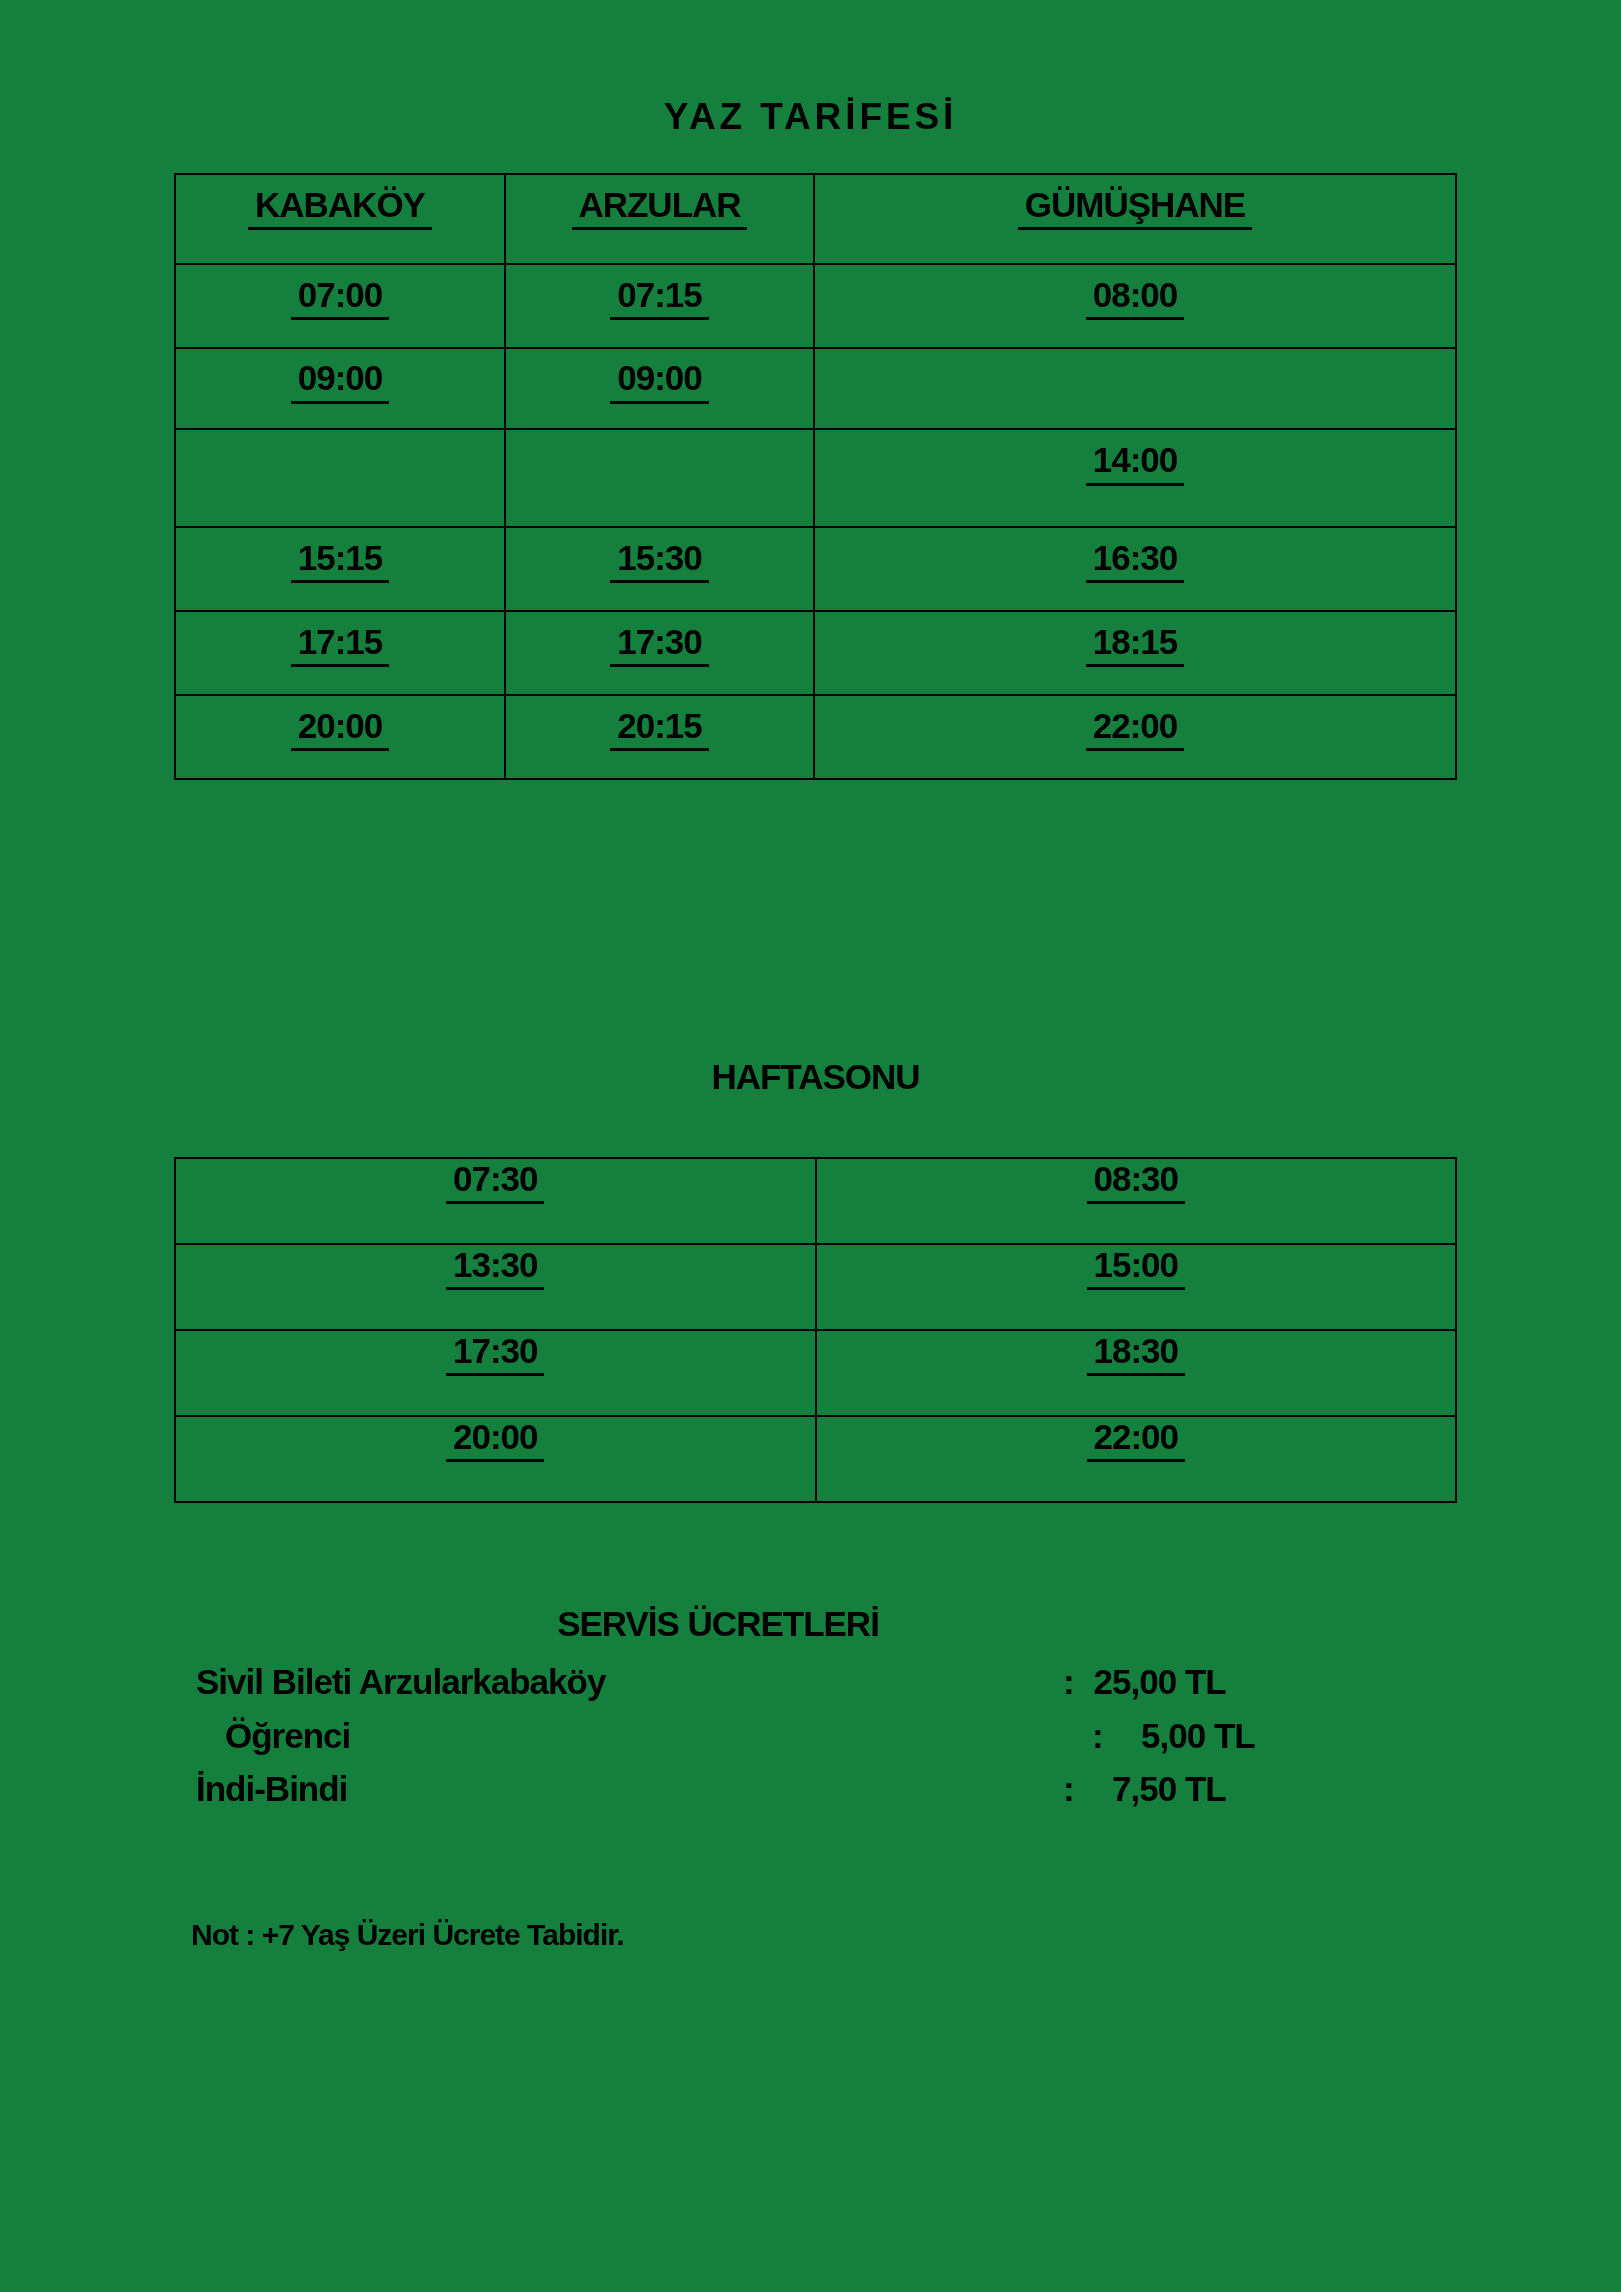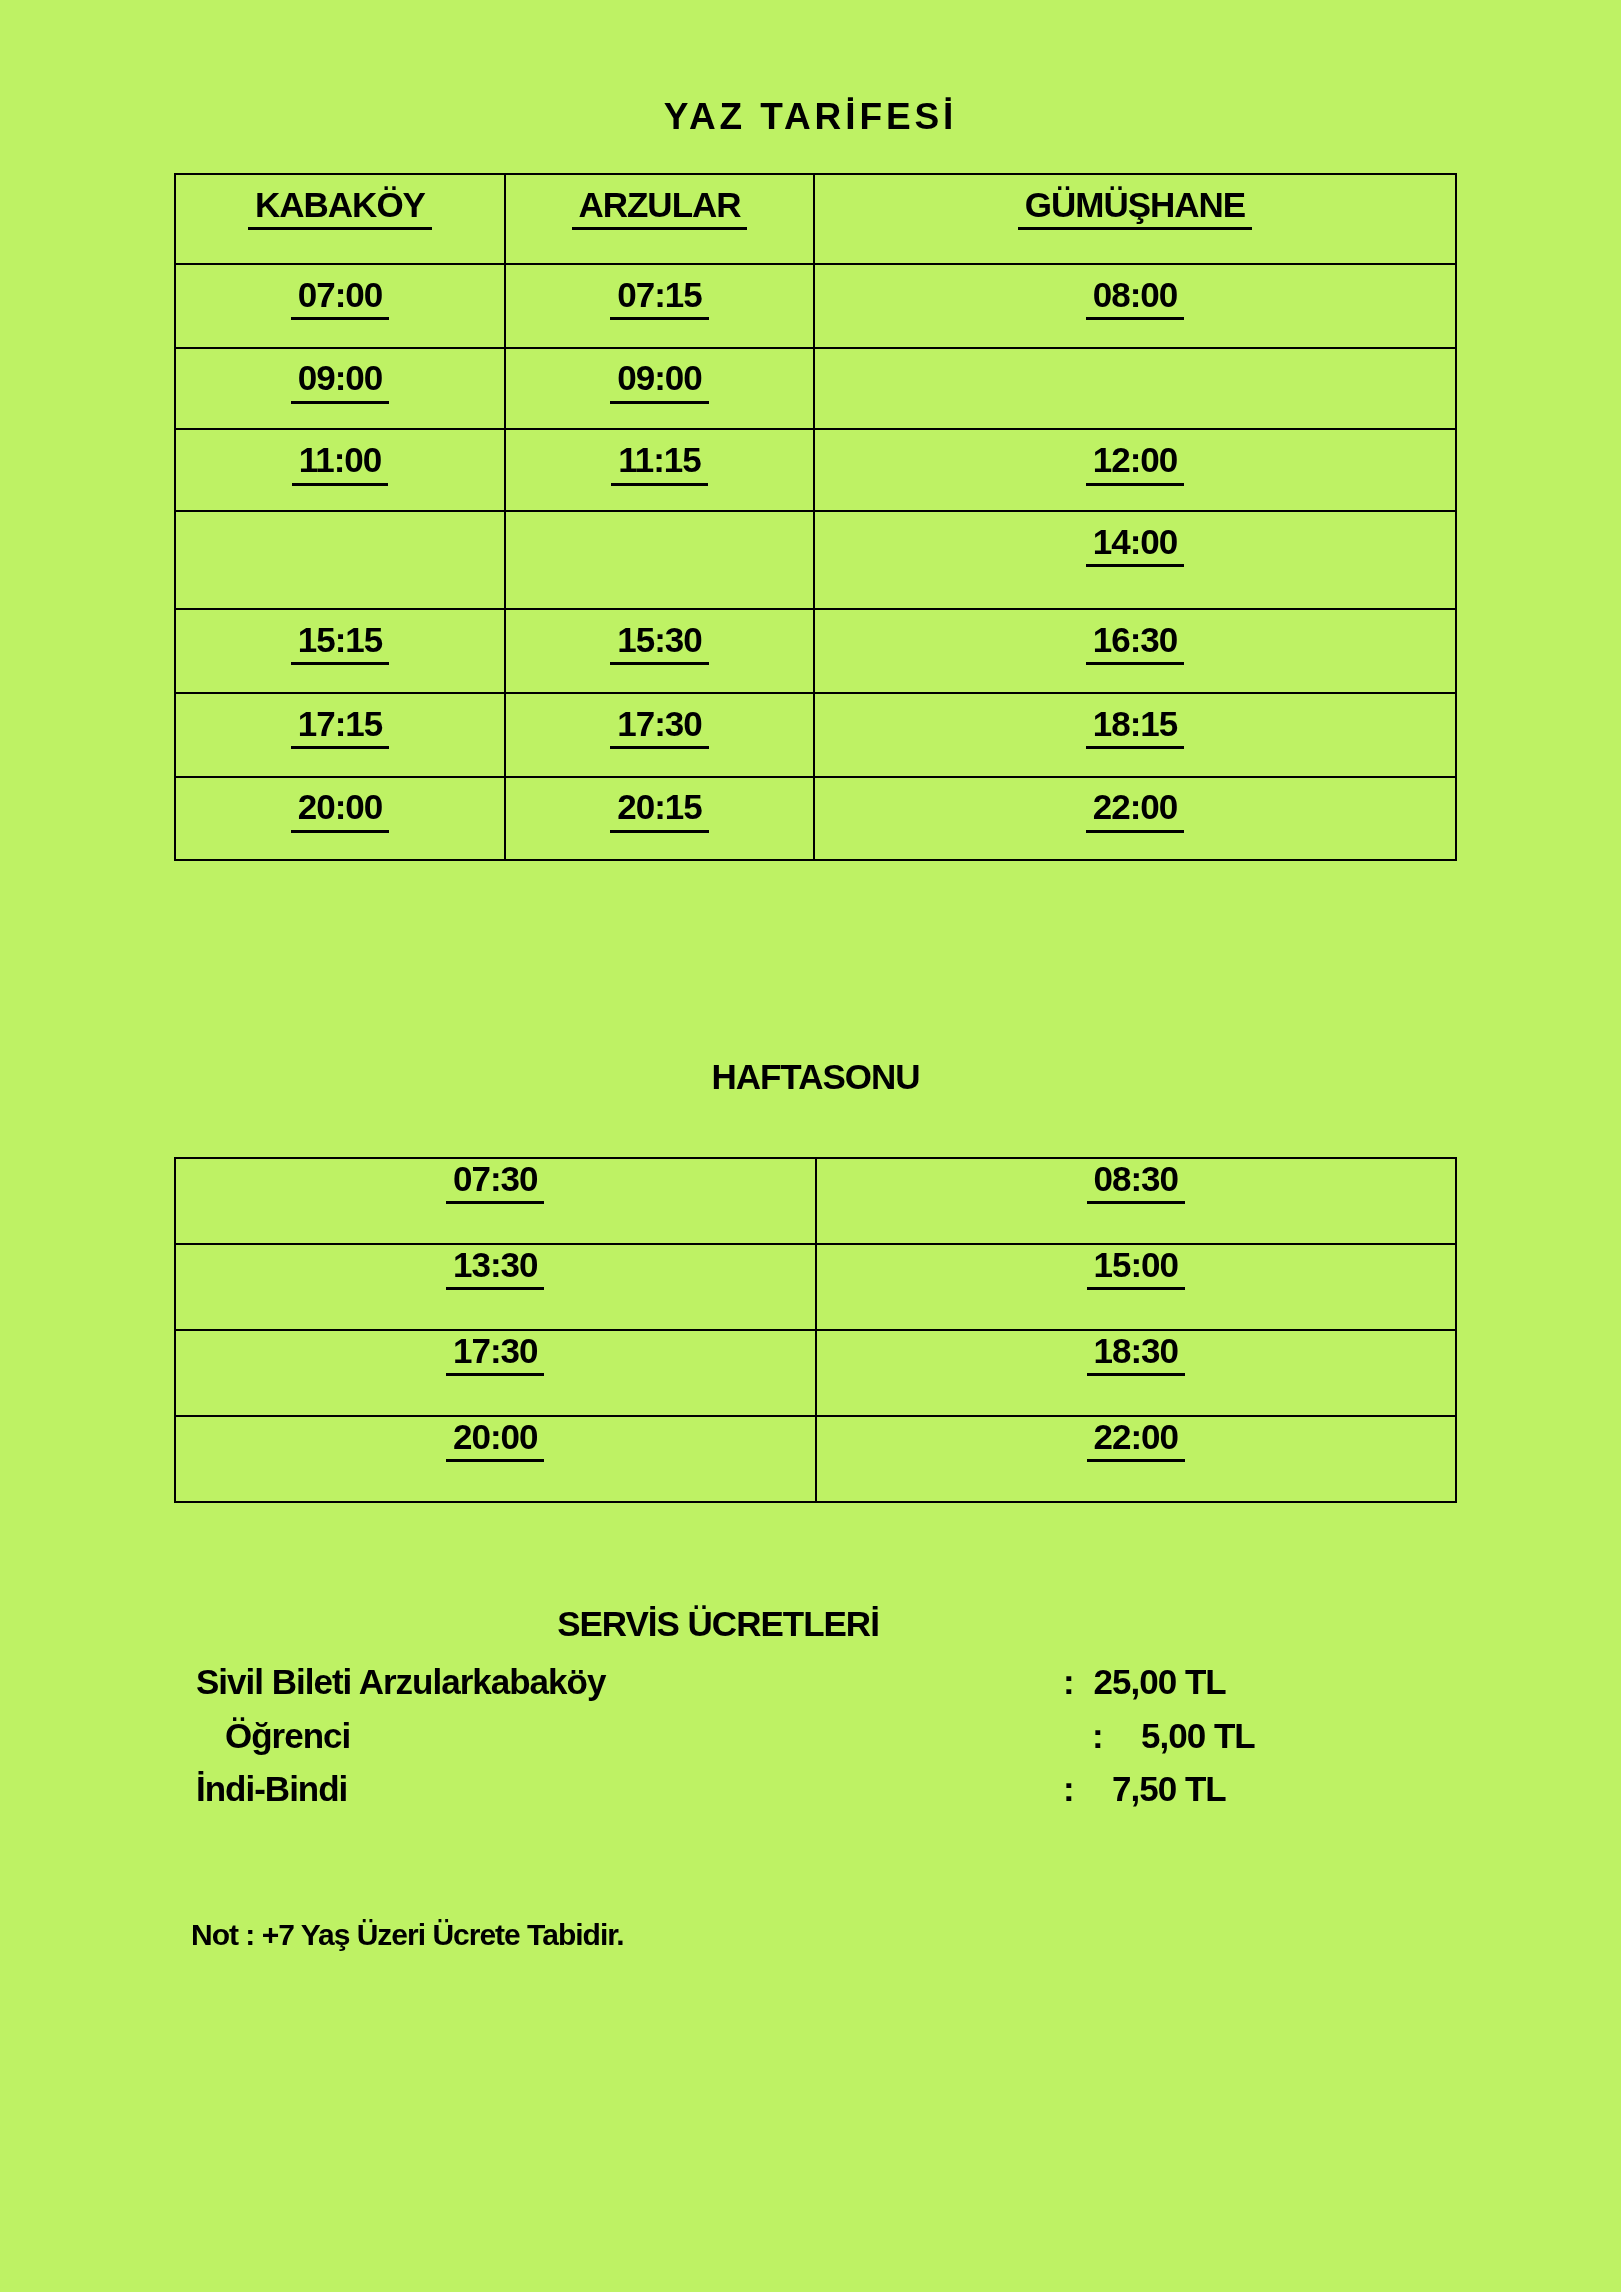--- a/index.html
+++ b/index.html
@@ -1,19 +1,19 @@
 <!DOCTYPE html>
 <html><head>
 <meta charset="utf-8">
 <style>
   html,body{margin:0;padding:0;background:#fff;}
   .page{
     position:relative;
     width:1621px;height:2293px;
-    background:#bef264;
+    background:#15803d;
     font-family:"Liberation Sans","DejaVu Sans",sans-serif;
     font-weight:700;
     color:#000;
     overflow:hidden;
   }
   
   .doc-title{
     position:absolute;top:94px;left:0;width:1621px;
     margin:0;text-align:center;
     font-size:37px;letter-spacing:3.9px;line-height:45px;
@@ -100,25 +100,20 @@
       <tr class="r-s">
         <td><span class="t">07:00</span></td>
         <td><span class="t">07:15</span></td>
         <td><span class="t">08:00</span></td>
       </tr>
       <tr class="r-m">
         <td><span class="t">09:00</span></td>
         <td><span class="t">09:00</span></td>
         <td><span class="t"></span></td>
       </tr>
-      <tr class="r-m">
-        <td><span class="t">11:00</span></td>
-        <td><span class="t">11:15</span></td>
-        <td><span class="t">12:00</span></td>
-      </tr>
       <tr class="r-l">
         <td><span class="t"></span></td>
         <td><span class="t"></span></td>
         <td><span class="t">14:00</span></td>
       </tr>
       <tr class="r-s">
         <td><span class="t">15:15</span></td>
         <td><span class="t">15:30</span></td>
         <td><span class="t">16:30</span></td>
       </tr>

